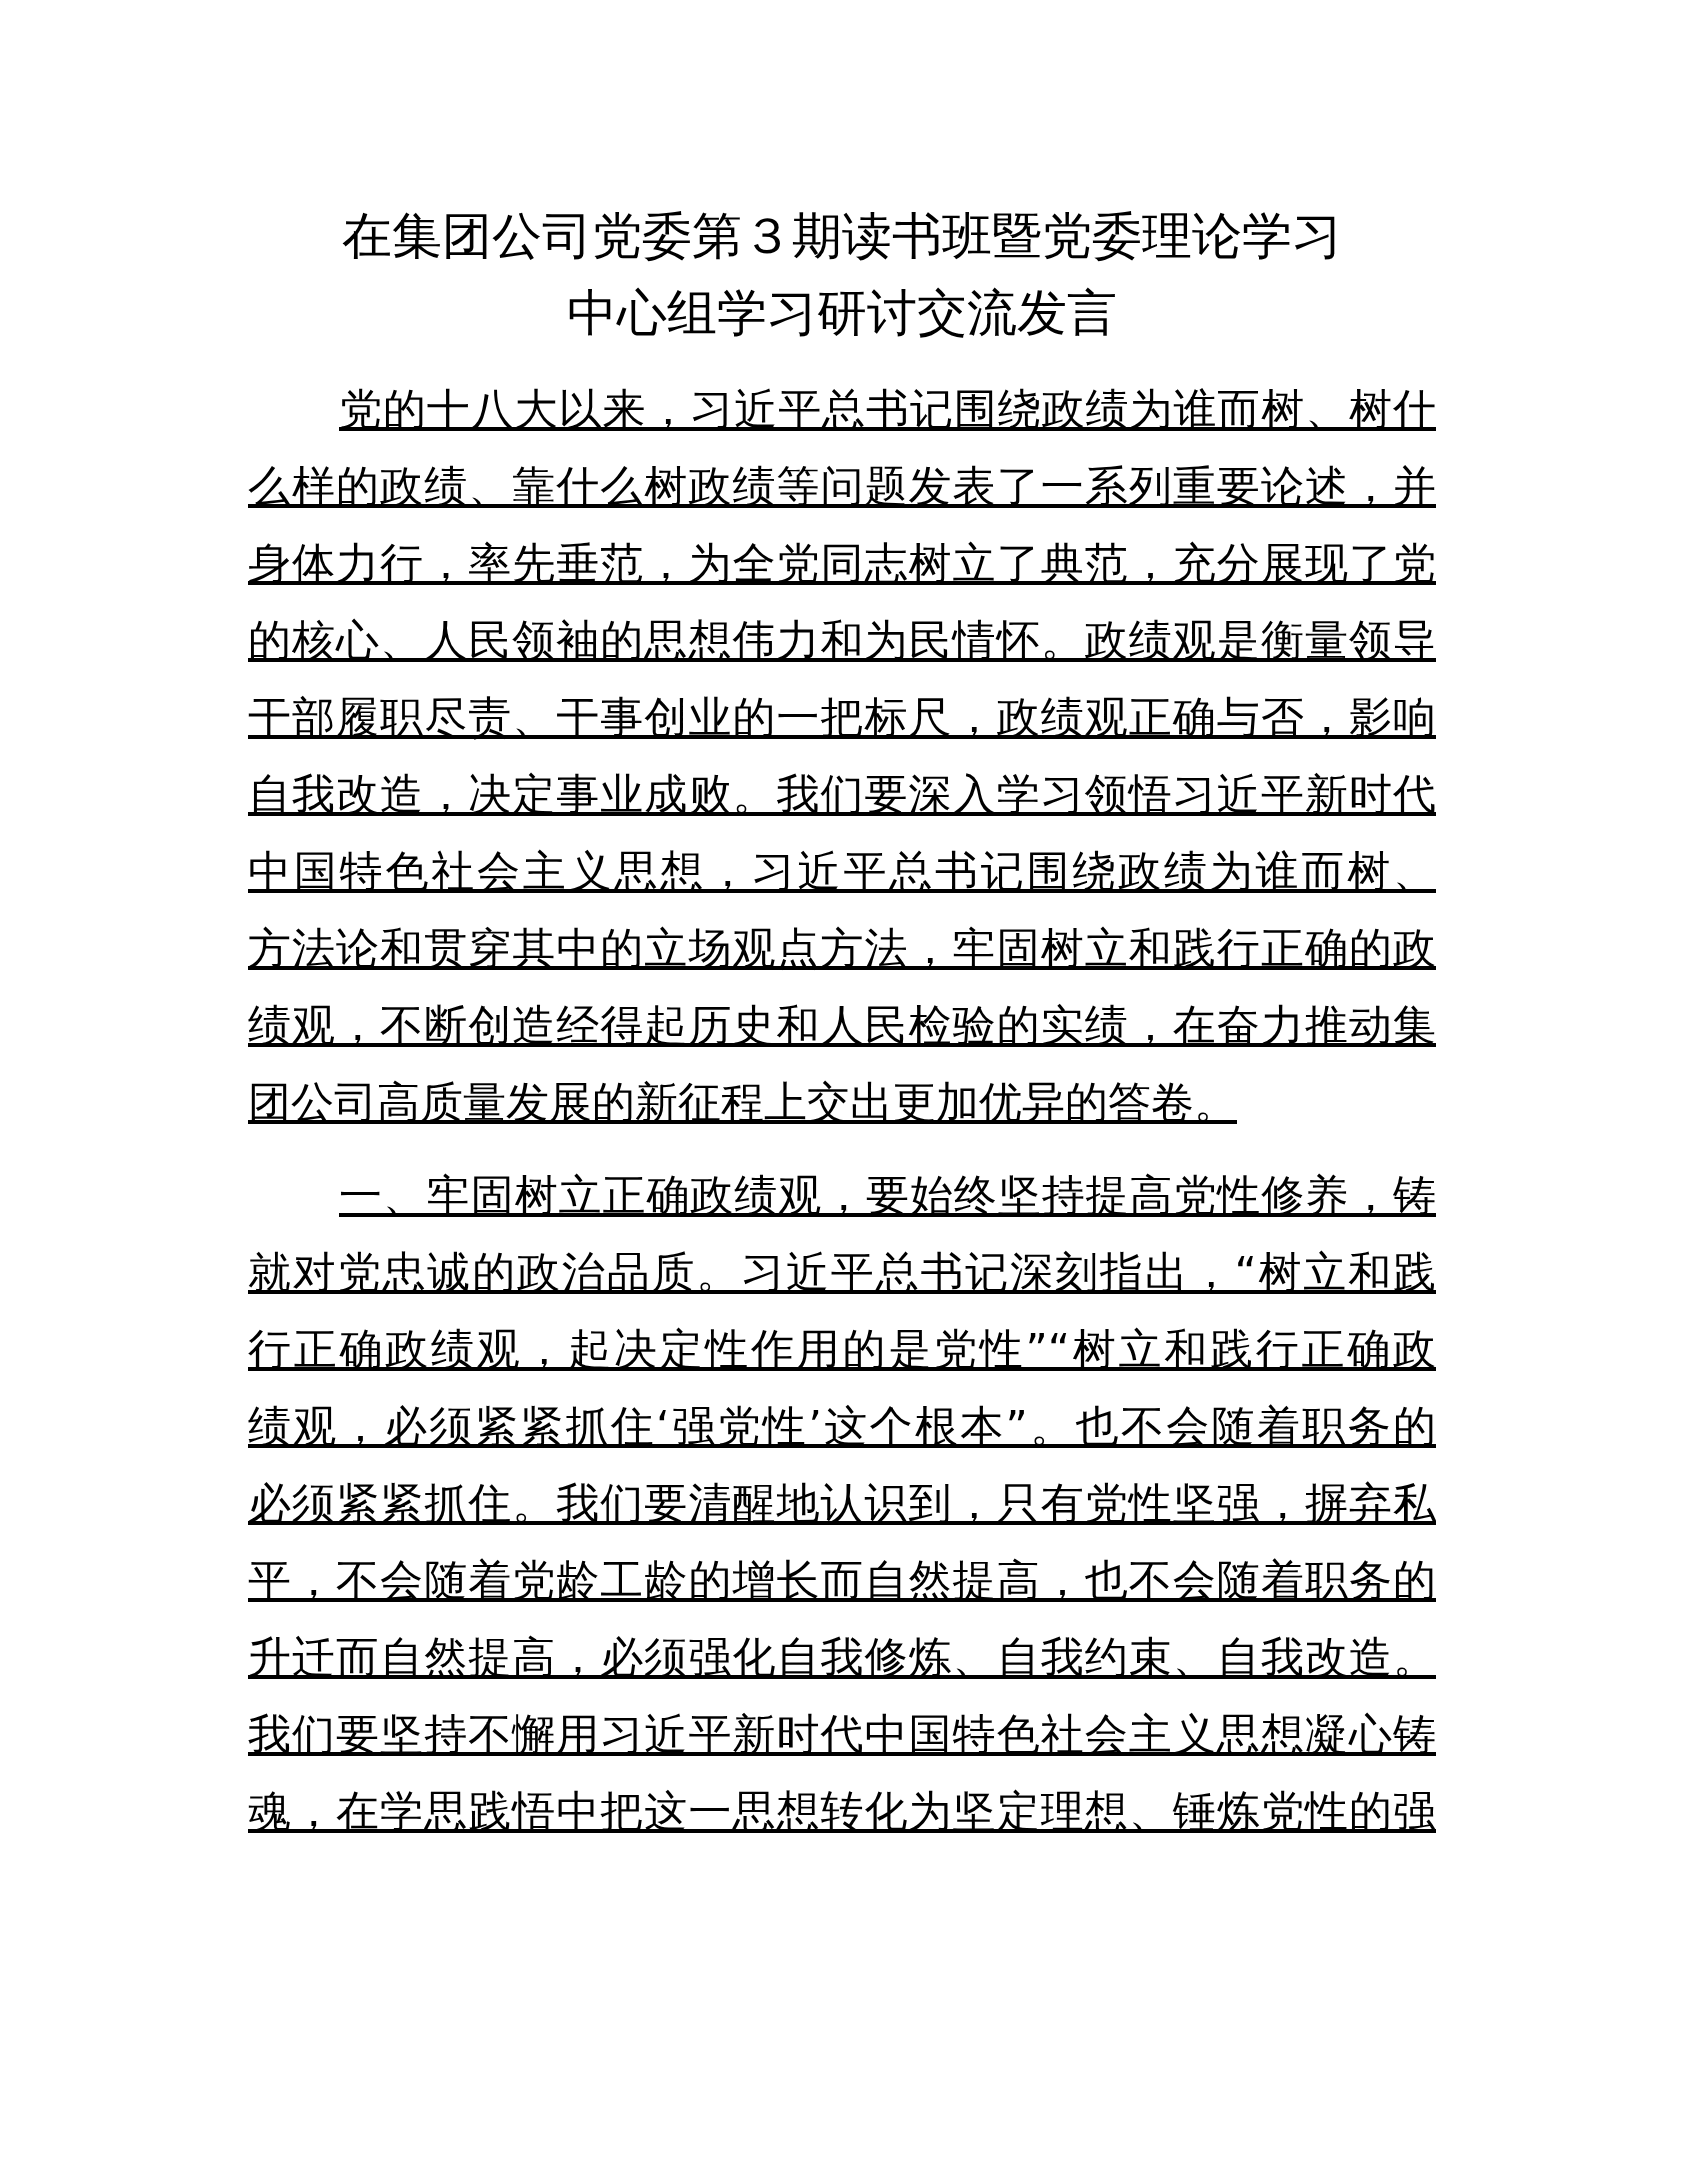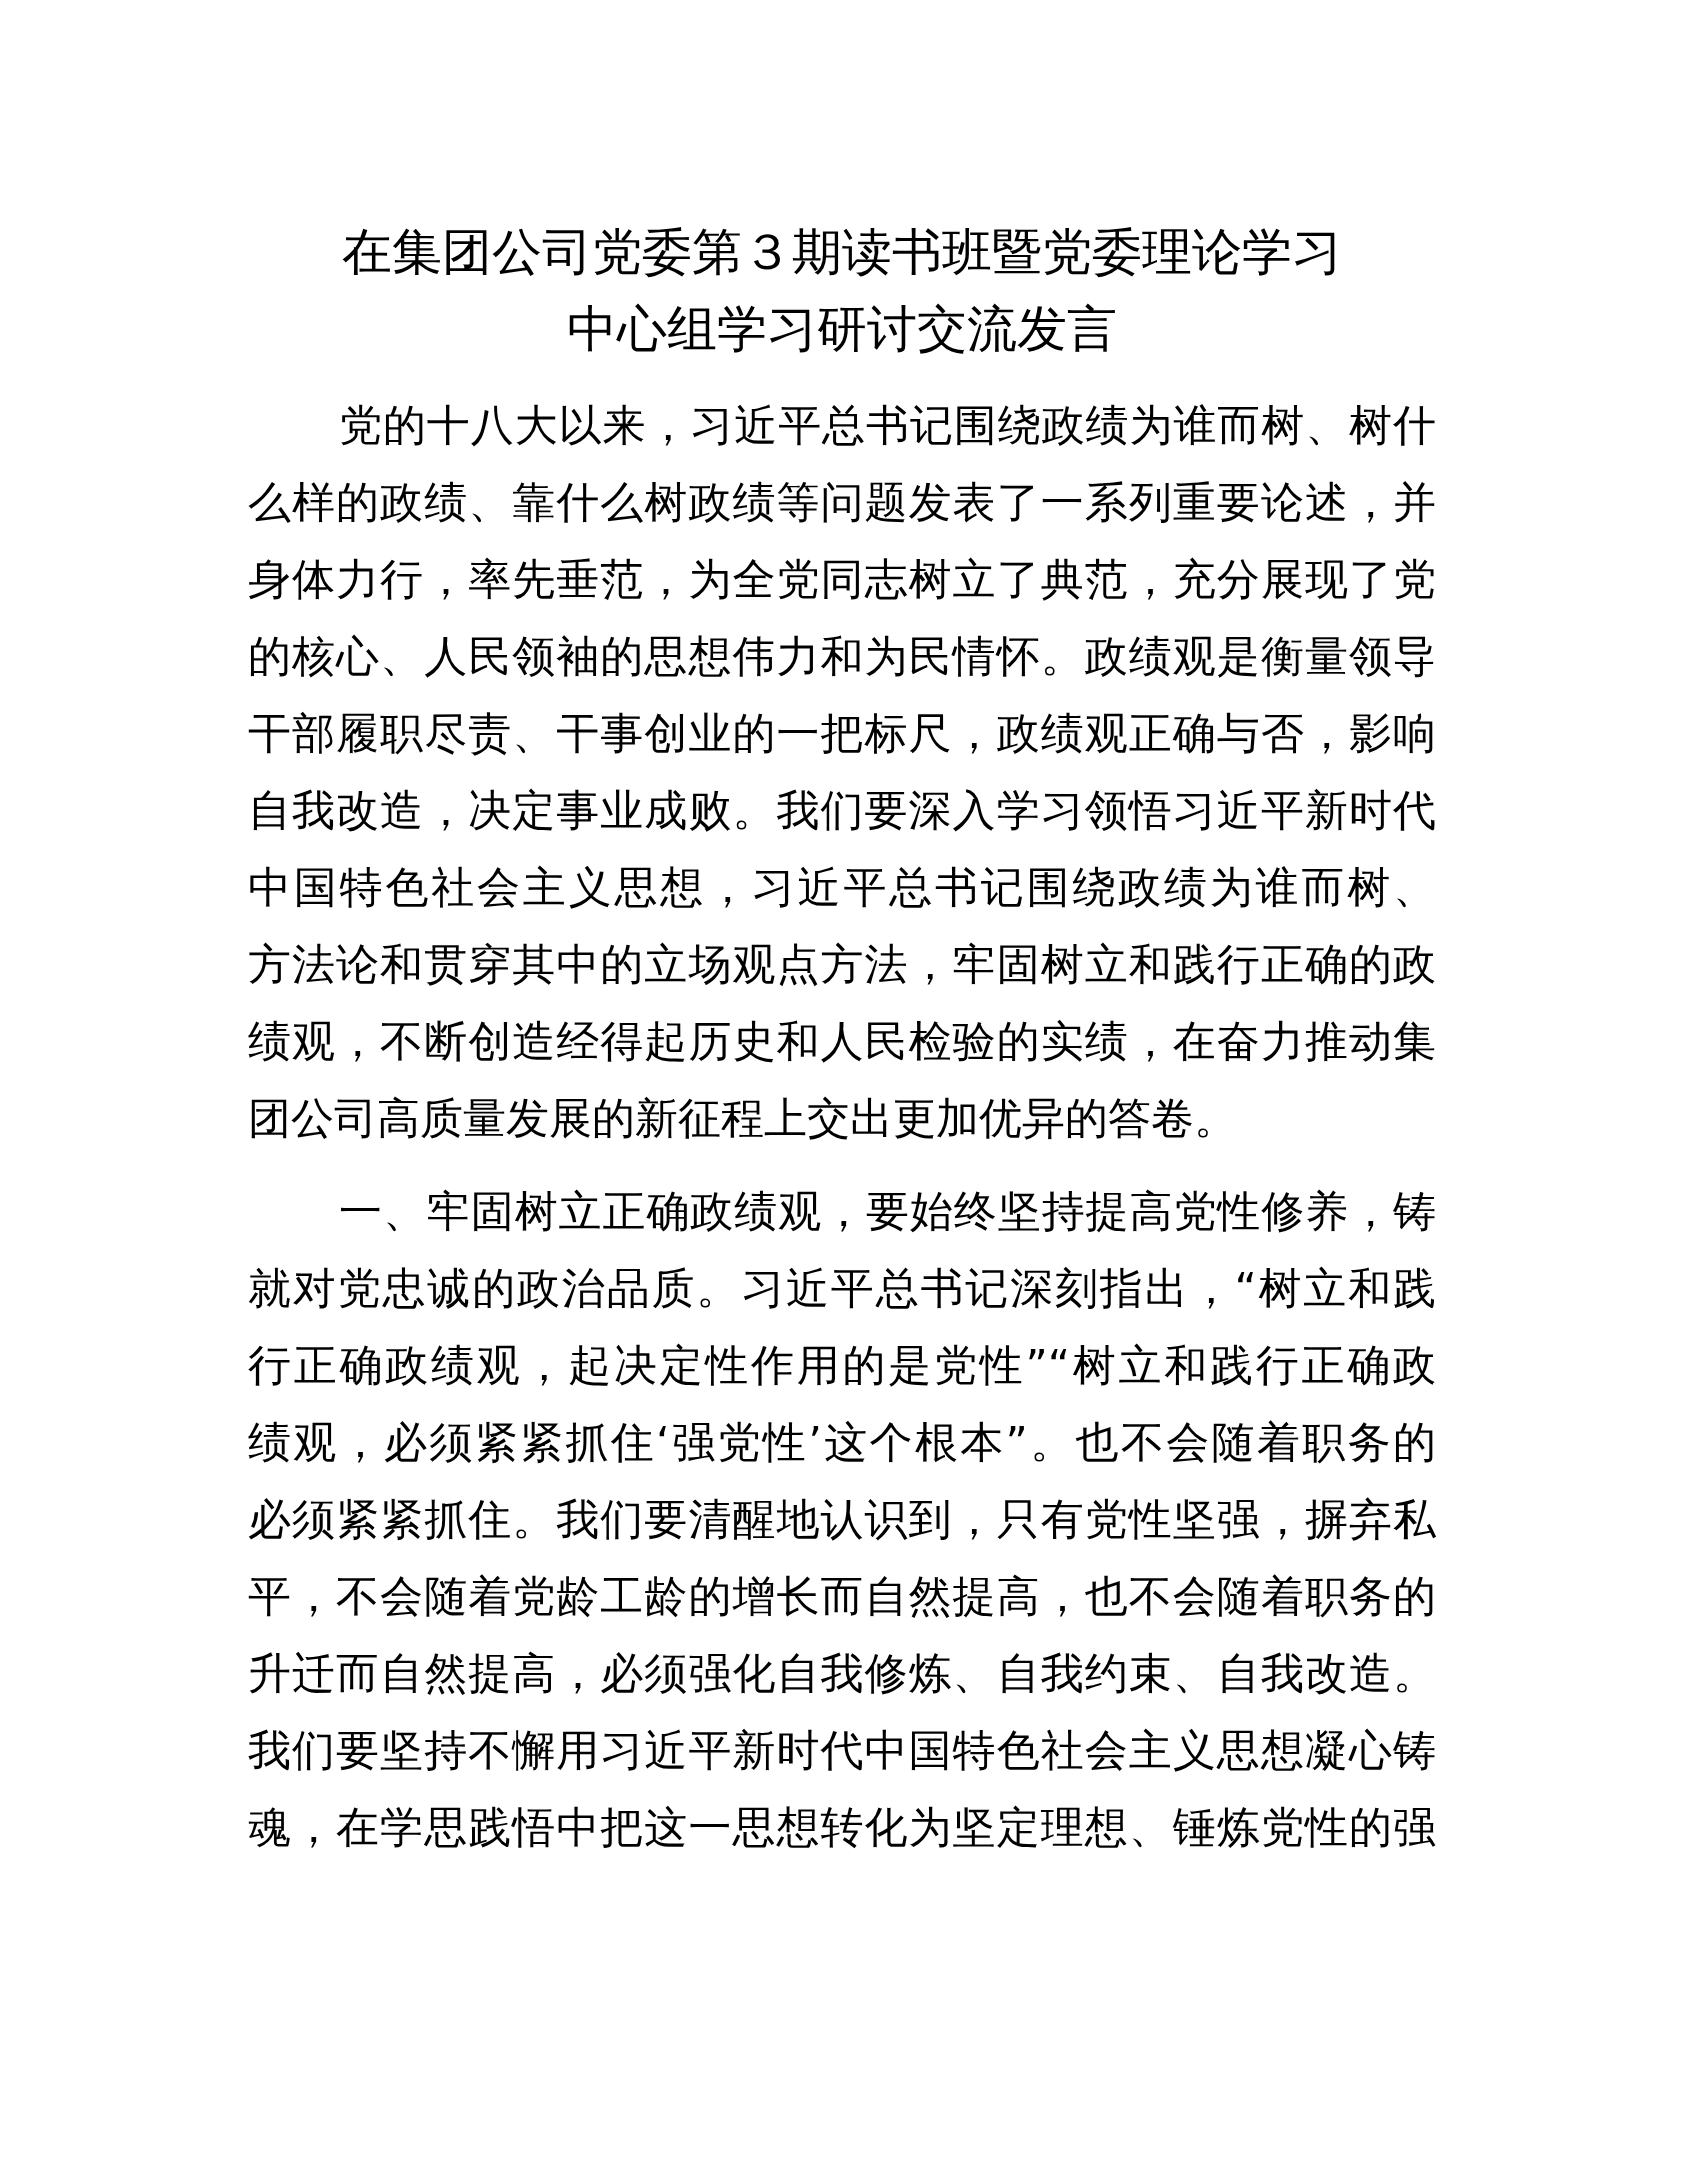--- a/index.html
+++ b/index.html
@@ -11,21 +11,21 @@
       width: 1683px;
       height: 2178px;
       position: relative;
       overflow: hidden;
       font-family: "DejaVu Sans", "Liberation Sans", sans-serif;
       color: #000000;
     }
     .page {
       position: absolute;
       left: 0;
-      top: 16px;
+      top: 0;
       width: 1683px;
       height: 1680px;
       background: #ffffff;
     }
     .title {
       position: absolute;
       left: 248px;
       top: 198px;
       width: 1188px;
       text-align: center;
@@ -52,20 +52,21 @@
     .para + .para {
       margin-top: 16px;
     }
     .line {
       display: block;
       height: 77px;
       white-space: nowrap;
       text-align: justify;
       text-align-last: justify;
       width: 1188px;
+      text-decoration: underline;
     }
     .line.first {
       padding-left: 91px;
       width: 1097px;
     }
     .line.last {
       text-align-last: left;
     }
   </style>
 </head>

